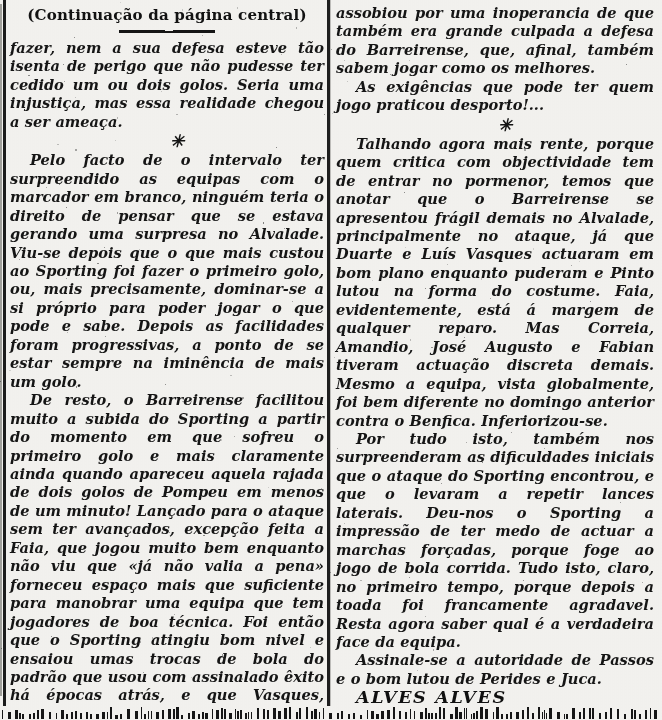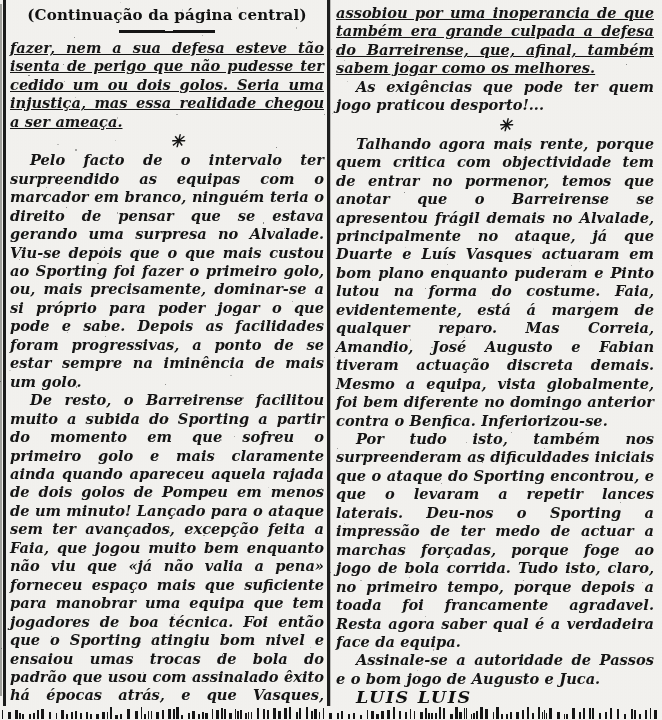--- a/index.html
+++ b/index.html
@@ -109,21 +109,21 @@
     text-justify: inter-word;
     color: #151515;
     hyphens: manual;
     -webkit-hyphens: manual;
     word-spacing: .3px;
   }
   .body-text p {
     margin: 0;
     text-indent: 20px;
   }
-  .body-text p.noindent { text-indent: 0; text-decoration: underline; }
+  .body-text p.noindent { text-indent: 0; }
   .body-text p:last-child { text-align: justify; }
 
   .ast {
     font-family: "DejaVu Serif", serif;
     font-weight: 700;
     font-size: 17px;
     line-height: 20px;
     text-align: center;
     color: #141414;
     margin: 1px 0 1px 0;
@@ -191,23 +191,23 @@
       <p class="noindent">assobiou por uma inoperancia de que também era grande culpada a defesa do Barreirense, que, afinal, também sabem jogar como os melhores.</p>
 
       <p>As exigências que pode ter quem jogo praticou desporto!...</p>
 
       <p class="ast">✳</p>
 
       <p>Talhando agora mais rente, porque quem critica com objectividade tem de entrar no pormenor, temos que anotar que o Barreirense se apresentou frágil demais no Alvalade, principalmente no ataque, já que Duarte e Luís Vasques actuaram em bom plano enquanto puderam e Pinto lutou na forma do costume. Faia, evidentemente, está á margem de qualquer reparo. Mas Correia, Amandio, José Augusto e Fabian tiveram actuação discreta demais. Mesmo a equipa, vista globalmente, foi bem diferente no domingo anterior contra o Benfica. Inferiorizou-se.</p>
 
       <p>Por tudo isto, também nos surpreenderam as dificuldades iniciais que o ataque do Sporting encontrou, e que o levaram a repetir lances laterais. Deu-nos o Sporting a impressão de ter medo de actuar a marchas forçadas, porque foge ao jogo de bola corrida. Tudo isto, claro, no primeiro tempo, porque depois a toada foi francamente agradavel. Resta agora saber qual é a verdadeira face da equipa.</p>
 
-      <p>Assinale-se a autoridade de Passos e o bom jogo de Augusto e Juca.</p>
-
-      <p class="byline">LUIS LUIS</p>
+      <p>Assinale-se a autoridade de Passos e o bom lutou de Perides e Juca.</p>
+
+      <p class="byline">ALVES ALVES</p>
     </div>
   </div>
 
   <div id="bottom-noise">
       <div class="tick" style="left: 2px; width: 1px; height: 9px;"></div>
       <div class="tick" style="left: 8px; width: 3px; height: 7px;"></div>
       <div class="tick" style="left: 15px; width: 3px; height: 9px;"></div>
       <div class="tick" style="left: 19px; width: 2px; height: 6px;"></div>
       <div class="tick" style="left: 22px; width: 2px; height: 5px;"></div>
       <div class="tick" style="left: 29px; width: 2px; height: 5px;"></div>

